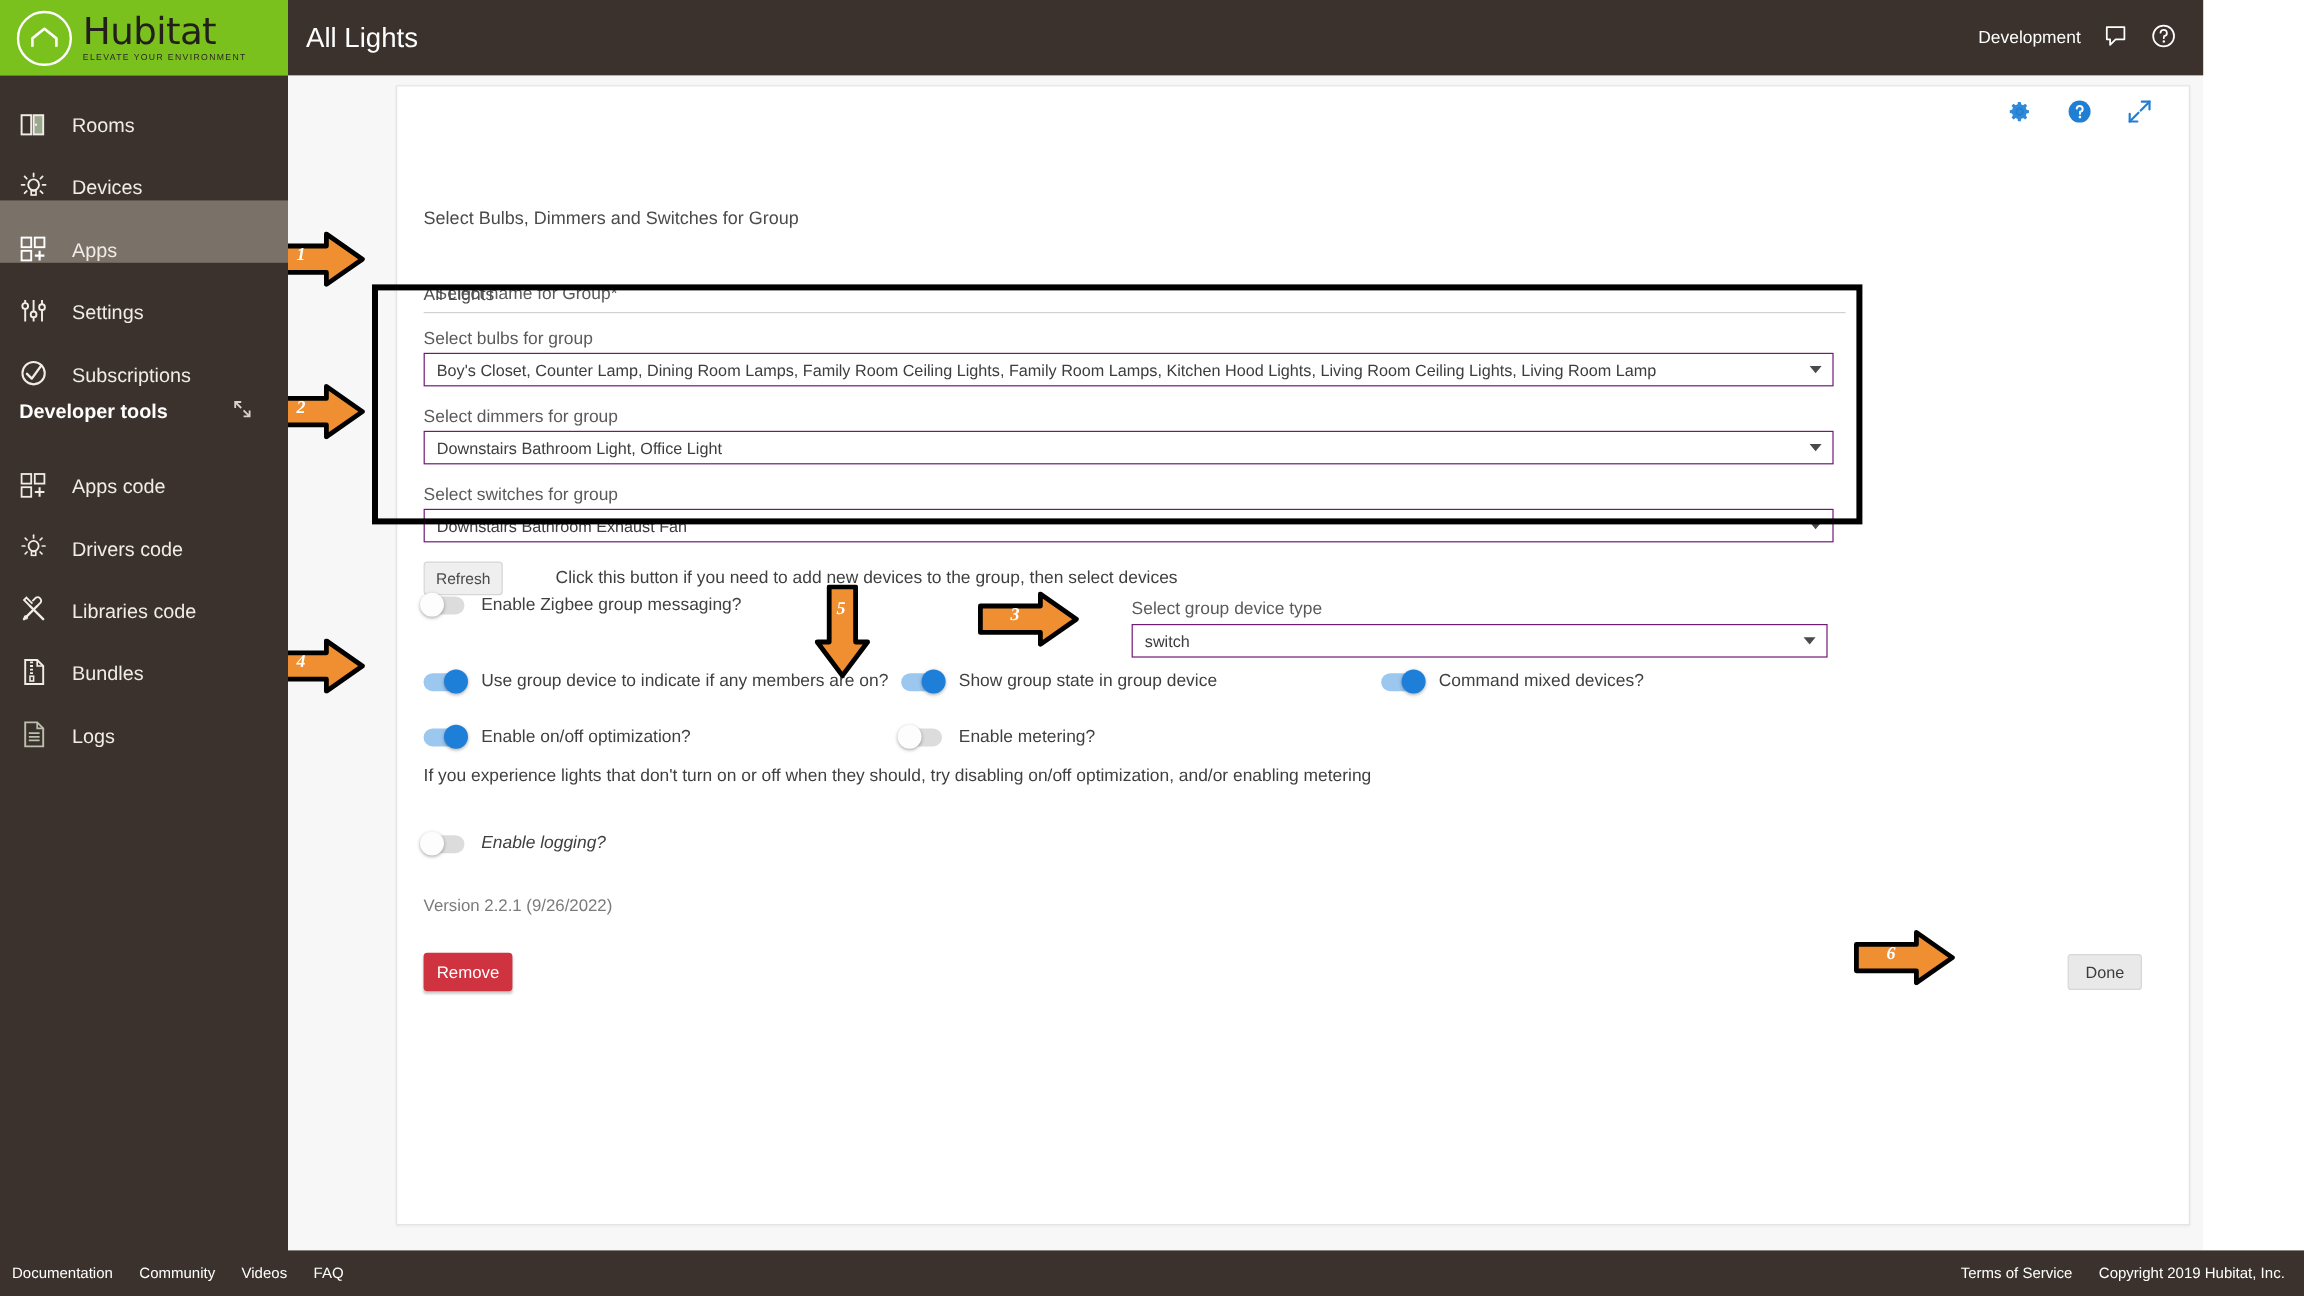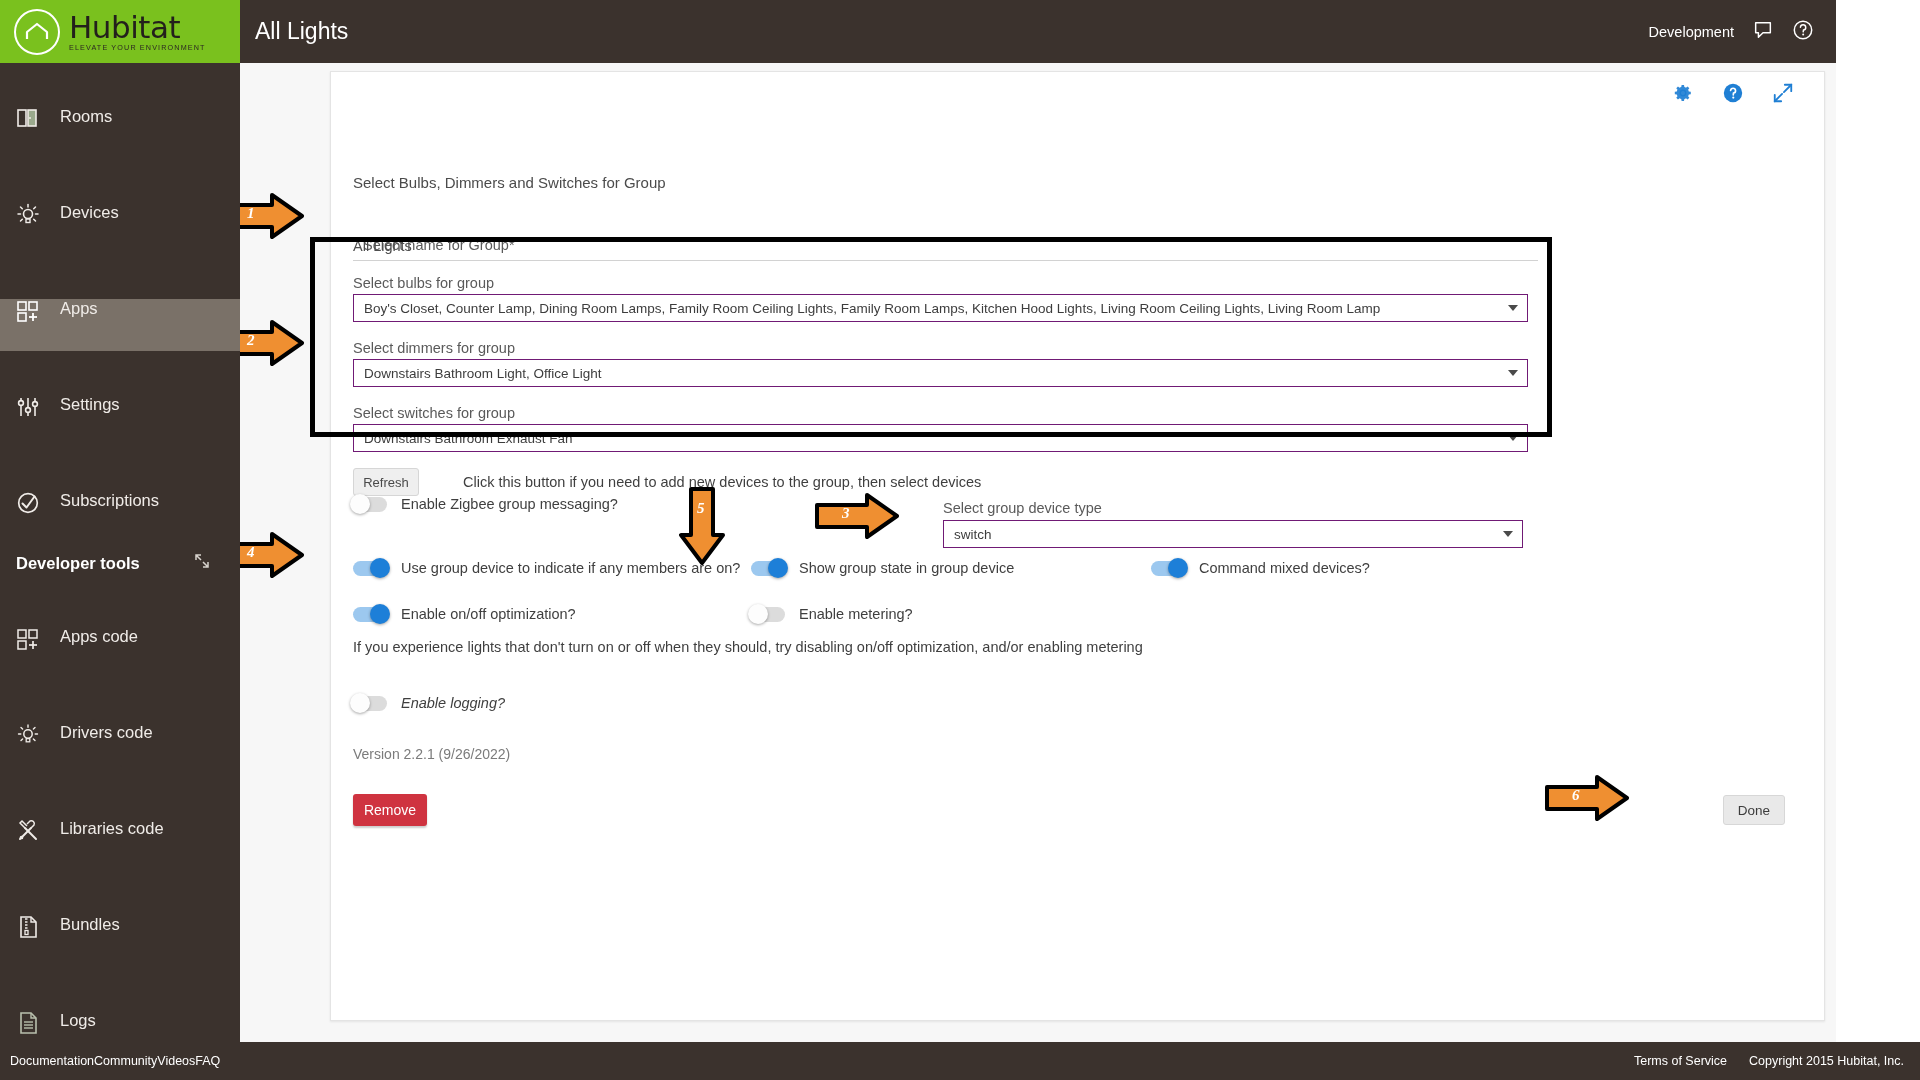--- a/index.html
+++ b/index.html
@@ -29,23 +29,23 @@
   .logo-word {
     font-size: 31px; font-weight: 400; color: #231f1c;
     letter-spacing: -0.5px; font-family: "DejaVu Sans", sans-serif;
   }
   .logo-sub {
     font-size: 7.2px; color: #2c2722; letter-spacing: 1.15px; margin-top: 1px;
     font-family: "Liberation Sans", sans-serif;
   }
 
   .nav-item {
-    display: flex; align-items: flex-start;
+    display: flex; align-items: flex-end;
     height: 52px; padding-left: 16px; cursor: pointer;
-    color: #f0ece8; font-size: 16.5px; margin-top: 44px;
+    color: #f0ece8; font-size: 16.5px;
   }
   .nav-item .ico { width: 34px; flex: 0 0 34px; display:flex; align-items:center; }
   .nav-item .lbl { margin-left: 10px; }
   .nav-item.active { background: #7a7168; }
 
   .nav-section {
     color: #ffffff; font-size: 16.5px; font-weight: bold;
     padding: 10px 16px 10px 16px; display: flex;
     align-items: center; justify-content: space-between;
   }
@@ -149,21 +149,21 @@
     position: absolute; color: #ffffff; font-size: 15px;
     font-family: "Liberation Serif", serif; font-style: italic; font-weight: bold;
   }
 
   
   .footer {
     position: absolute; left: 0; bottom: 0; width: 1920px; height: 38px;
     background: #3b322d; display: flex; align-items: center;
     color: #ffffff; font-size: 12.5px;
   }
-  .footer .left { display: flex; padding-left: 10px; }
+  .footer .left { display: flex; gap: 22px; padding-left: 10px; }
   .footer .right { margin-left: auto; display: flex; gap: 22px; padding-right: 16px; }
   .footer a { color: #ffffff; text-decoration: none; cursor: pointer; }
 </style>
 </head>
 <body>
 
 <div id="app">
 
   <div class="sidebar">
 
@@ -515,17 +515,17 @@
 
   <div class="footer">
     <div class="left">
       <a>Documentation</a>
       <a>Community</a>
       <a>Videos</a>
       <a>FAQ</a>
     </div>
     <div class="right">
       <a>Terms of Service</a>
-      <span>Copyright 2015 Hubitat, Inc.</span>
+      <span>Copyright 2019 Hubitat, Inc.</span>
     </div>
   </div>
 
 </div>
 
 </body></html>

